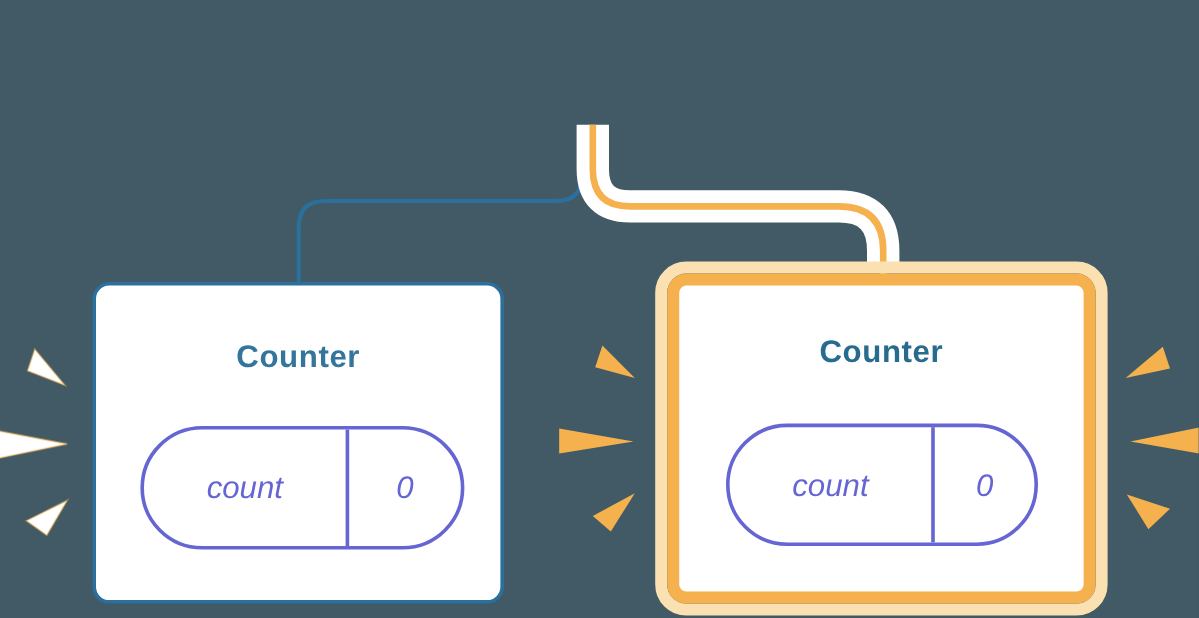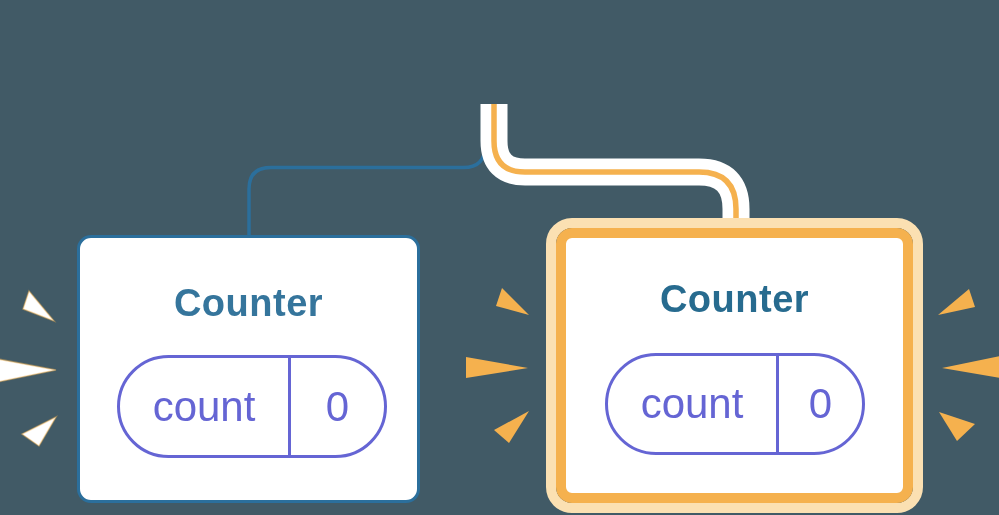--- a/index.html
+++ b/index.html
@@ -18,39 +18,39 @@
     display:flex; align-items:center; justify-content:center;
     font-size:37px; font-weight:500; color:#3279a8; z-index:2;
   }
 
   
   .card-left {
     position:absolute; left:77px; top:235px; width:343px; height:268px;
     box-sizing:border-box; background:#ffffff;
     border:3.5px solid #2b6f9c; border-radius:14px; z-index:2;
   }
-  .card-title { text-align:center; font-size:38px; letter-spacing:0.5px; }
+  .card-title { text-align:center; font-size:26px; letter-spacing:0.5px; }
   .card-left .card-title { margin-top:44px; color:#35759c; font-weight:600; }
 
   
   .card-right-outer {
     position:absolute; left:546px; top:218px; width:377px; height:295px;
     box-sizing:border-box; border:10px solid #fbe0b2; border-radius:26px; z-index:2;
   }
   .card-right-inner {
     width:100%; height:100%; box-sizing:border-box; position:relative;
     background:#ffffff; border:10px solid #f5b14e; border-radius:16px;
   }
   .card-right-inner .card-title { margin-top:40px; color:#276b8f; font-weight:700; }
 
   
   .pill {
     position:absolute; box-sizing:border-box;
     border:3px solid #6565d4; border-radius:60px;
-    display:flex; color:#6565d4; font-size:42px; background:#ffffff;
+    display:flex; color:#6565d4; font-size:26px; background:#ffffff;font-style:italic;
   }
   .pill-left  { left:37px; top:117px; width:270px; height:103px; }
   .pill-right { left:39px; top:115px; width:260px; height:102px; }
   .key-cell {
     width:168px; border-right:3px solid #6565d4;
     display:flex; align-items:center; justify-content:center;
   }
   .val-cell { flex:1; display:flex; align-items:center; justify-content:center; }
 </style>
 </head>

